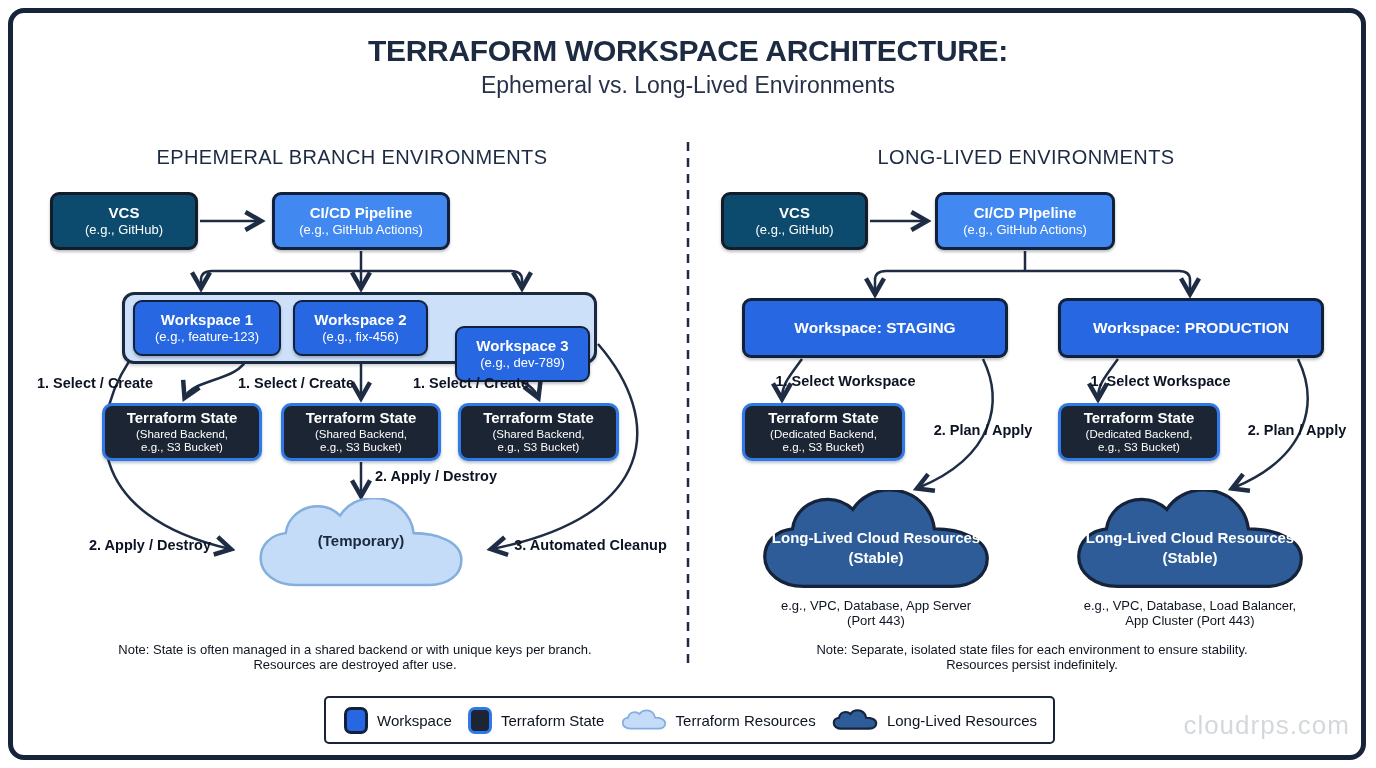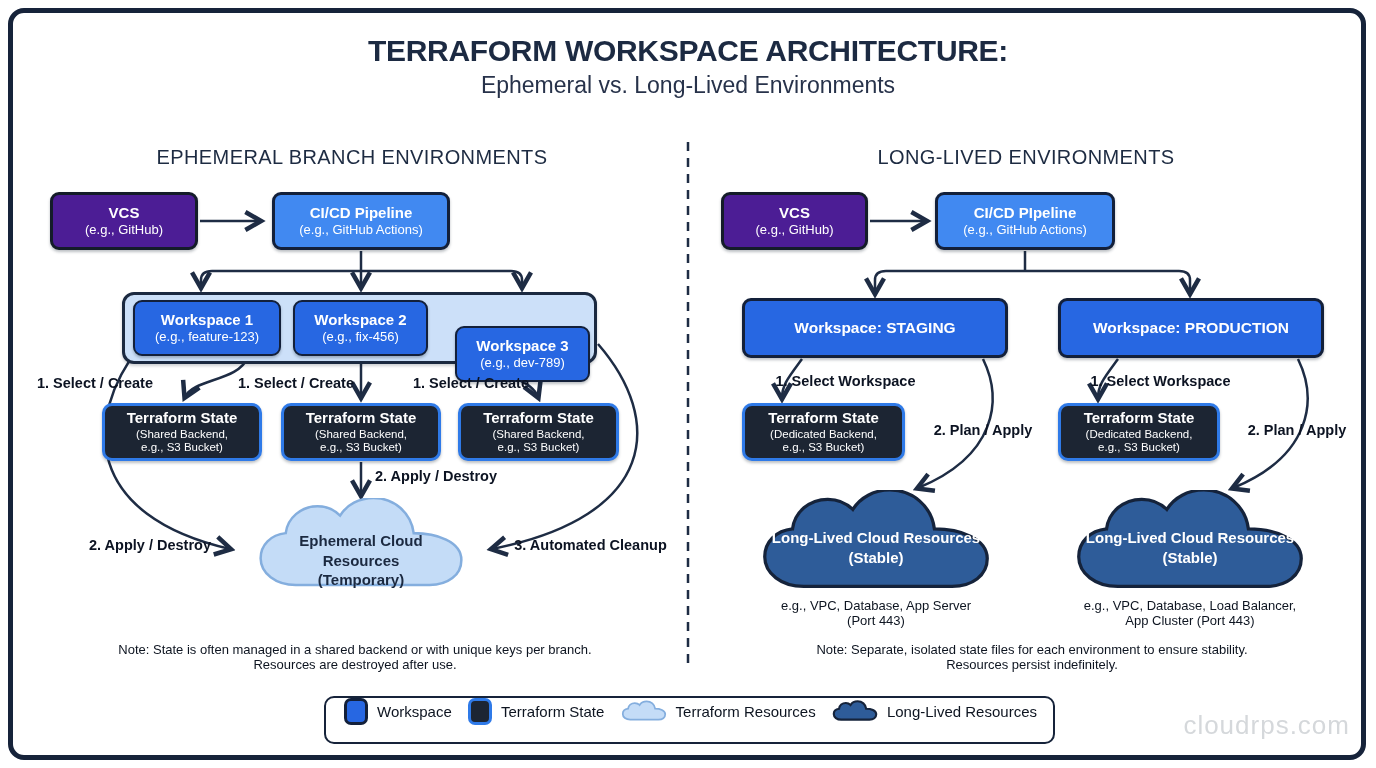--- a/index.html
+++ b/index.html
@@ -14,38 +14,38 @@
     font-size:23px;font-weight:400;color:#27324a;}
   .sect{position:absolute;font-size:20px;font-weight:500;color:#1d2b42;
     letter-spacing:.4px;text-align:center;}
   .box{position:absolute;border-radius:9px;display:flex;flex-direction:column;
     align-items:center;justify-content:center;text-align:center;color:#fff;
     box-shadow:0 2px 3px rgba(13,27,42,.28);box-sizing:border-box;line-height:1.25;}
   .box .l1{font-size:15px;font-weight:700;}
   .box .l2{font-size:13px;font-weight:400;}
   .box .s1{font-size:15px;font-weight:700;}
   .box .s2{font-size:11.5px;font-weight:400;line-height:1.2;}
-  .vcs{background:#4c1d95;border:3px solid #141c29;}
+  .vcs{background:#0c4a6e;border:3px solid #141c29;}
   .cicd{background:#4189f1;border:3px solid #13203a;}
   .ws{background:#2767e2;border:2.5px solid #13203a;}
   .bigws{background:#2767e2;border:3px solid #13203a;font-size:15.5px;font-weight:600;}
   .wscontainer{position:absolute;background:#cce0f9;border:3px solid #1b2940;
     border-radius:12px;box-sizing:border-box;box-shadow:0 2px 3px rgba(13,27,42,.2);}
   .state{background:#1c2533;border:3px solid #2f7ae8;border-radius:10px;}
   .lab{position:absolute;font-size:14.5px;font-weight:600;color:#0c1322;
     text-align:center;line-height:1.1;}
   .note{position:absolute;font-size:13px;font-weight:500;color:#0d1420;
     text-align:center;line-height:1.18;}
   .cloudtxt{position:absolute;text-align:center;font-weight:700;font-size:15px;
     line-height:1.3;}
   .cloudtxt.dark{color:#ffffff;}
   .cloudtxt.light{color:#1b2940;}
   .legend{position:absolute;left:324px;top:696px;width:731px;height:48px;
-    border:2.5px solid #16233a;border-radius:10px;background:#fff;box-sizing:border-box;
-    display:flex;align-items:flex-start;justify-content:space-between;
+    border:2.5px solid #16233a;border-radius:5px;background:#fff;box-sizing:border-box;
+    display:flex;align-items:center;justify-content:space-between;
     padding:0 16px 0 18px;}
   .litem{display:flex;align-items:center;gap:9px;}
   .litem .llab{font-size:15px;font-weight:500;color:#0d1420;white-space:nowrap;}
   .sw{width:24px;height:27px;border-radius:7px;box-sizing:border-box;}
   .sw-ws{background:#2767e2;border:3px solid #13203a;}
   .sw-state{background:#1c2533;border:3px solid #2f7ae8;}
   .watermark{position:absolute;left:1120px;top:710px;width:230px;text-align:right;
     font-size:26px;font-weight:400;color:#d5d8db;letter-spacing:1px;}
   svg.overlay{position:absolute;left:0;top:0;pointer-events:none;}
 </style>
@@ -146,21 +146,20 @@
   </div>
 
   <div class="lab" style="left:375px;top:469px;width:150px;text-align:left;">2. Apply / Destroy</div>
   <div class="lab" style="left:70px;top:538px;width:160px;">2. Apply / Destroy</div>
   <div class="lab" style="left:508px;top:538px;width:165px;">3. Automated Cleanup</div>
 
   <svg class="abs" style="left:238px;top:498px;" width="246" height="92" viewBox="0 0 260 110">
     <path d="M 52 104 C 28 104 10 90 10 72 C 10 56 22 44 40 42 C 42 24 58 10 78 10 C 88 10 98 14 105 21 C 113 8 128 0 145 0 C 170 0 190 18 193 42 C 220 42 250 52 250 74 C 250 92 234 104 212 104 Z" fill="#c4dcf7" stroke="#84aede" stroke-width="3"></path>
   </svg>
   <div class="cloudtxt light" style="left:261px;top:531px;width:200px;">
-    <div>Ephemeral Cloud Resources</div>
     <div>(Temporary)</div>
   </div>
 
   <div class="note" style="left:105px;top:642px;width:500px;">
     <div>Note: State is often managed in a shared backend or with unique keys per branch.</div>
     <div>Resources are destroyed after use.</div>
   </div>
 
   <div class="box vcs" style="left:721px;top:192px;width:147px;height:58px;">
     <span class="l1">VCS</span>

